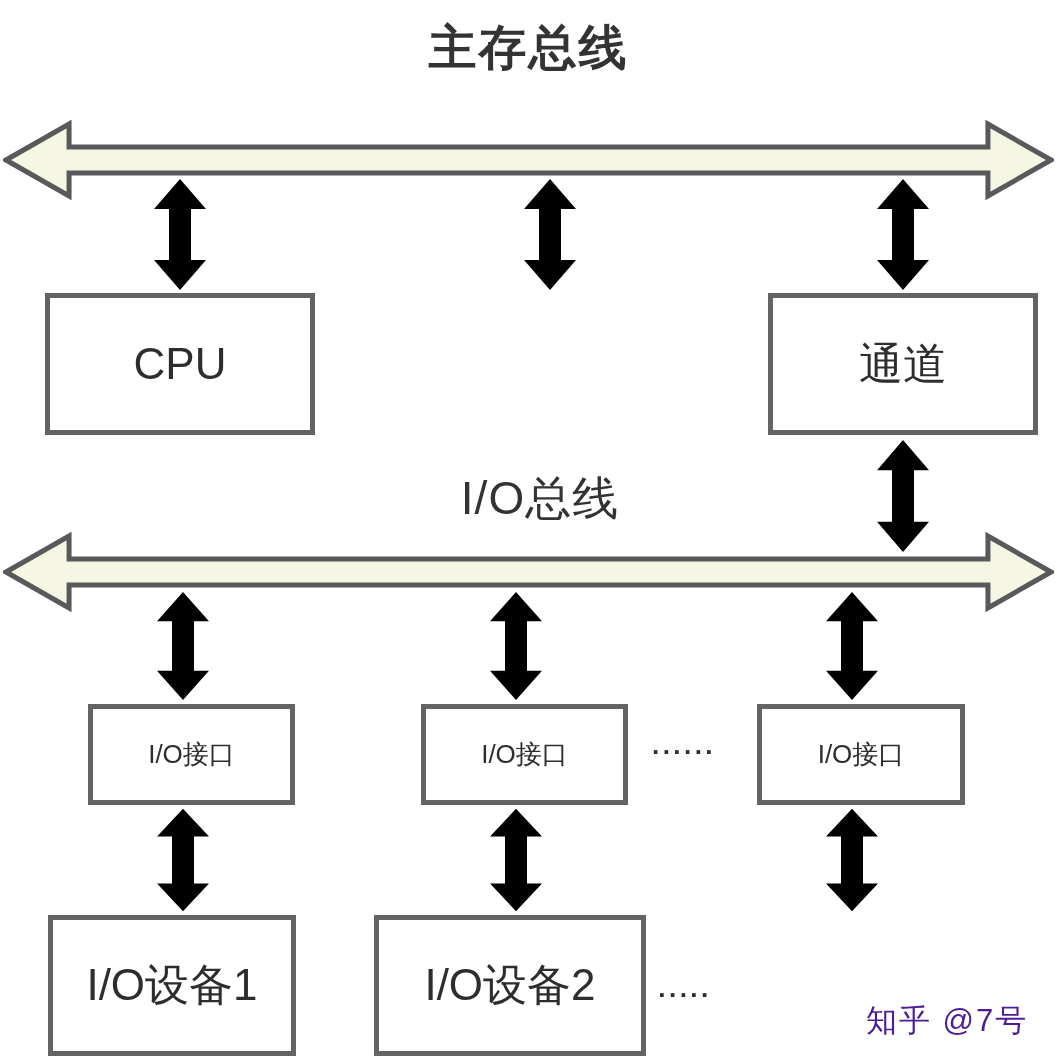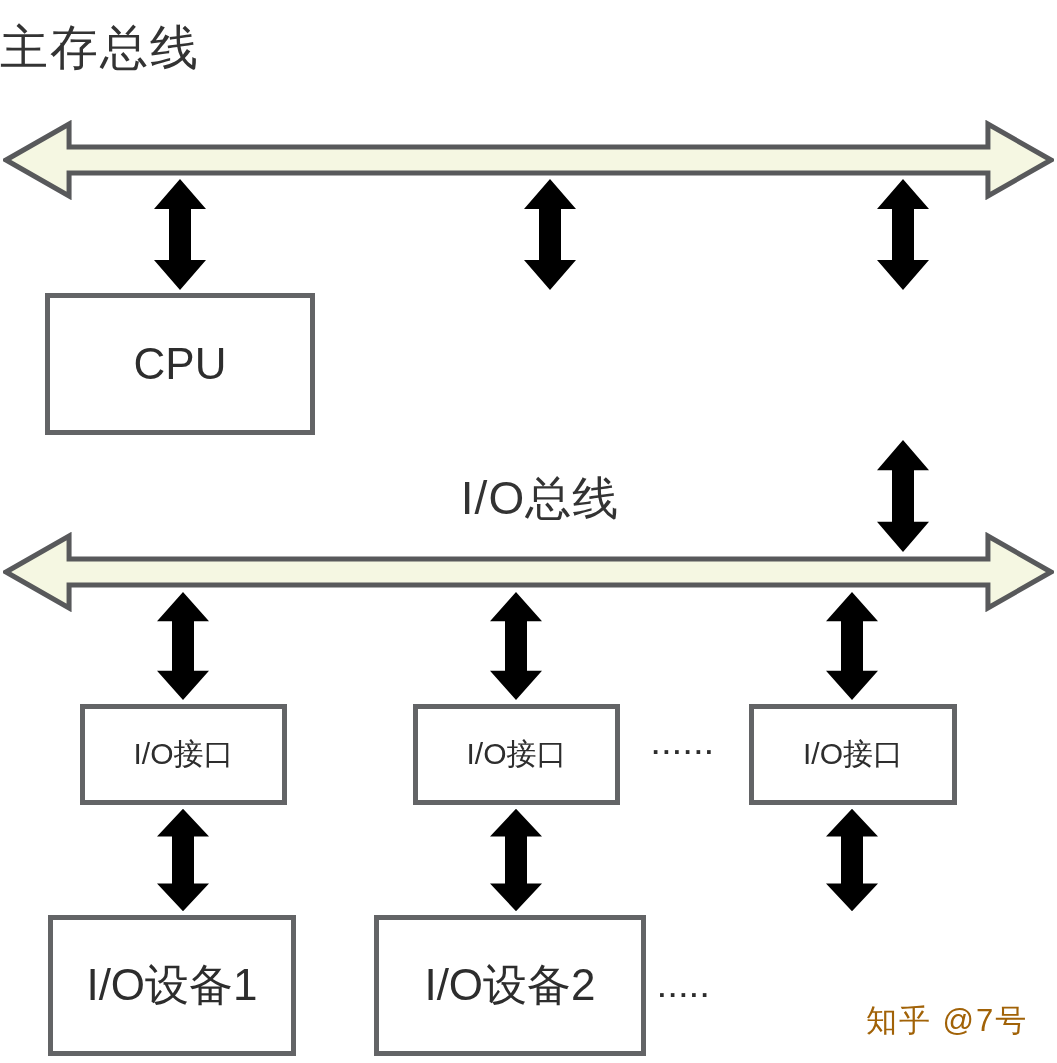--- a/index.html
+++ b/index.html
@@ -2,42 +2,42 @@
 <html><head>
 <meta charset="utf-8">
 <style>
   html,body{margin:0;padding:0;background:#fff;}
   #stage{
     position:relative;width:1057px;height:1063px;background:#ffffff;
     font-family:"Liberation Sans","DejaVu Sans",sans-serif;color:#2d2d2d;overflow:hidden;
   }
   .abs{position:absolute;}
   .title{
-    left:0;top:16px;width:1057px;text-align:left;
-    font-size:48px;font-weight:400;letter-spacing:2px;color:#333;
+    left:0;top:16px;width:1057px;text-align:center;
+    font-size:48px;font-weight:700;letter-spacing:2px;color:#333;
   }
   .io-bus-label{
     left:0;top:468px;width:1080px;text-align:center;
     font-size:46px;font-weight:500;letter-spacing:1px;color:#333;
   }
   .bus{left:3px;width:1051px;height:80px;}
   .bus path{fill:#f5f7e2;stroke:#58595b;stroke-width:5;}
   .box{
     display:flex;align-items:center;justify-content:center;
     background:#ffffff;border:5px solid #636466;box-sizing:border-box;
     color:#2d2d2d;text-align:center;white-space:nowrap;
   }
   .box-lg{font-size:44px;}
-  .box-md{font-size:30px;}
+  .box-md{font-size:26px;margin-left:8px;}
   .ellipsis{
     font-size:26px;font-weight:bold;letter-spacing:2px;color:#2d2d2d;
     text-align:center;width:80px;
   }
   .watermark{
-    left:866px;top:1000px;font-size:31px;color:#a16207;letter-spacing:2px;white-space:nowrap;
+    left:866px;top:1000px;font-size:31px;color:#4c1d95;letter-spacing:2px;white-space:nowrap;
   }
 </style>
 </head>
 <body>
 
 <div id="stage">
 
   <svg width="0" height="0" style="position:absolute">
     <defs>
       <path id="varrow-shape" d="M28 3 L54 33 L39 33 L39 84 L54 84 L28 114 L2 84 L17 84 L17 33 L2 33 Z"></path>
@@ -55,20 +55,23 @@
     </svg>
   <svg class="abs varrow" style="left:522px;top:176px;width:56px;height:117px" viewBox="0 0 56 117" preserveAspectRatio="none">
       <use href="#varrow-shape"></use>
     </svg>
   <svg class="abs varrow" style="left:875px;top:176px;width:56px;height:117px" viewBox="0 0 56 117" preserveAspectRatio="none">
       <use href="#varrow-shape"></use>
     </svg>
 
   <div class="abs box box-lg" style="left:45px;top:293px;width:270px;height:142px">
     <span>CPU</span>
+  </div>
+  <div class="abs box box-lg" style="left:768px;top:293px;width:270px;height:142px">
+    <span>通道</span>
   </div>
 
   <div class="abs io-bus-label">I/O总线</div>
 
   <svg class="abs varrow" style="left:875px;top:437px;width:56px;height:118px" viewBox="0 0 56 117" preserveAspectRatio="none">
       <use href="#varrow-shape"></use>
     </svg>
 
   <svg class="abs bus" style="top:532px" viewBox="0 0 1050 80" preserveAspectRatio="none">
     <path d="M3 40 L66 4 L66 27 L984 27 L984 4 L1047 40 L984 76 L984 53 L66 53 L66 76 Z"></path>

